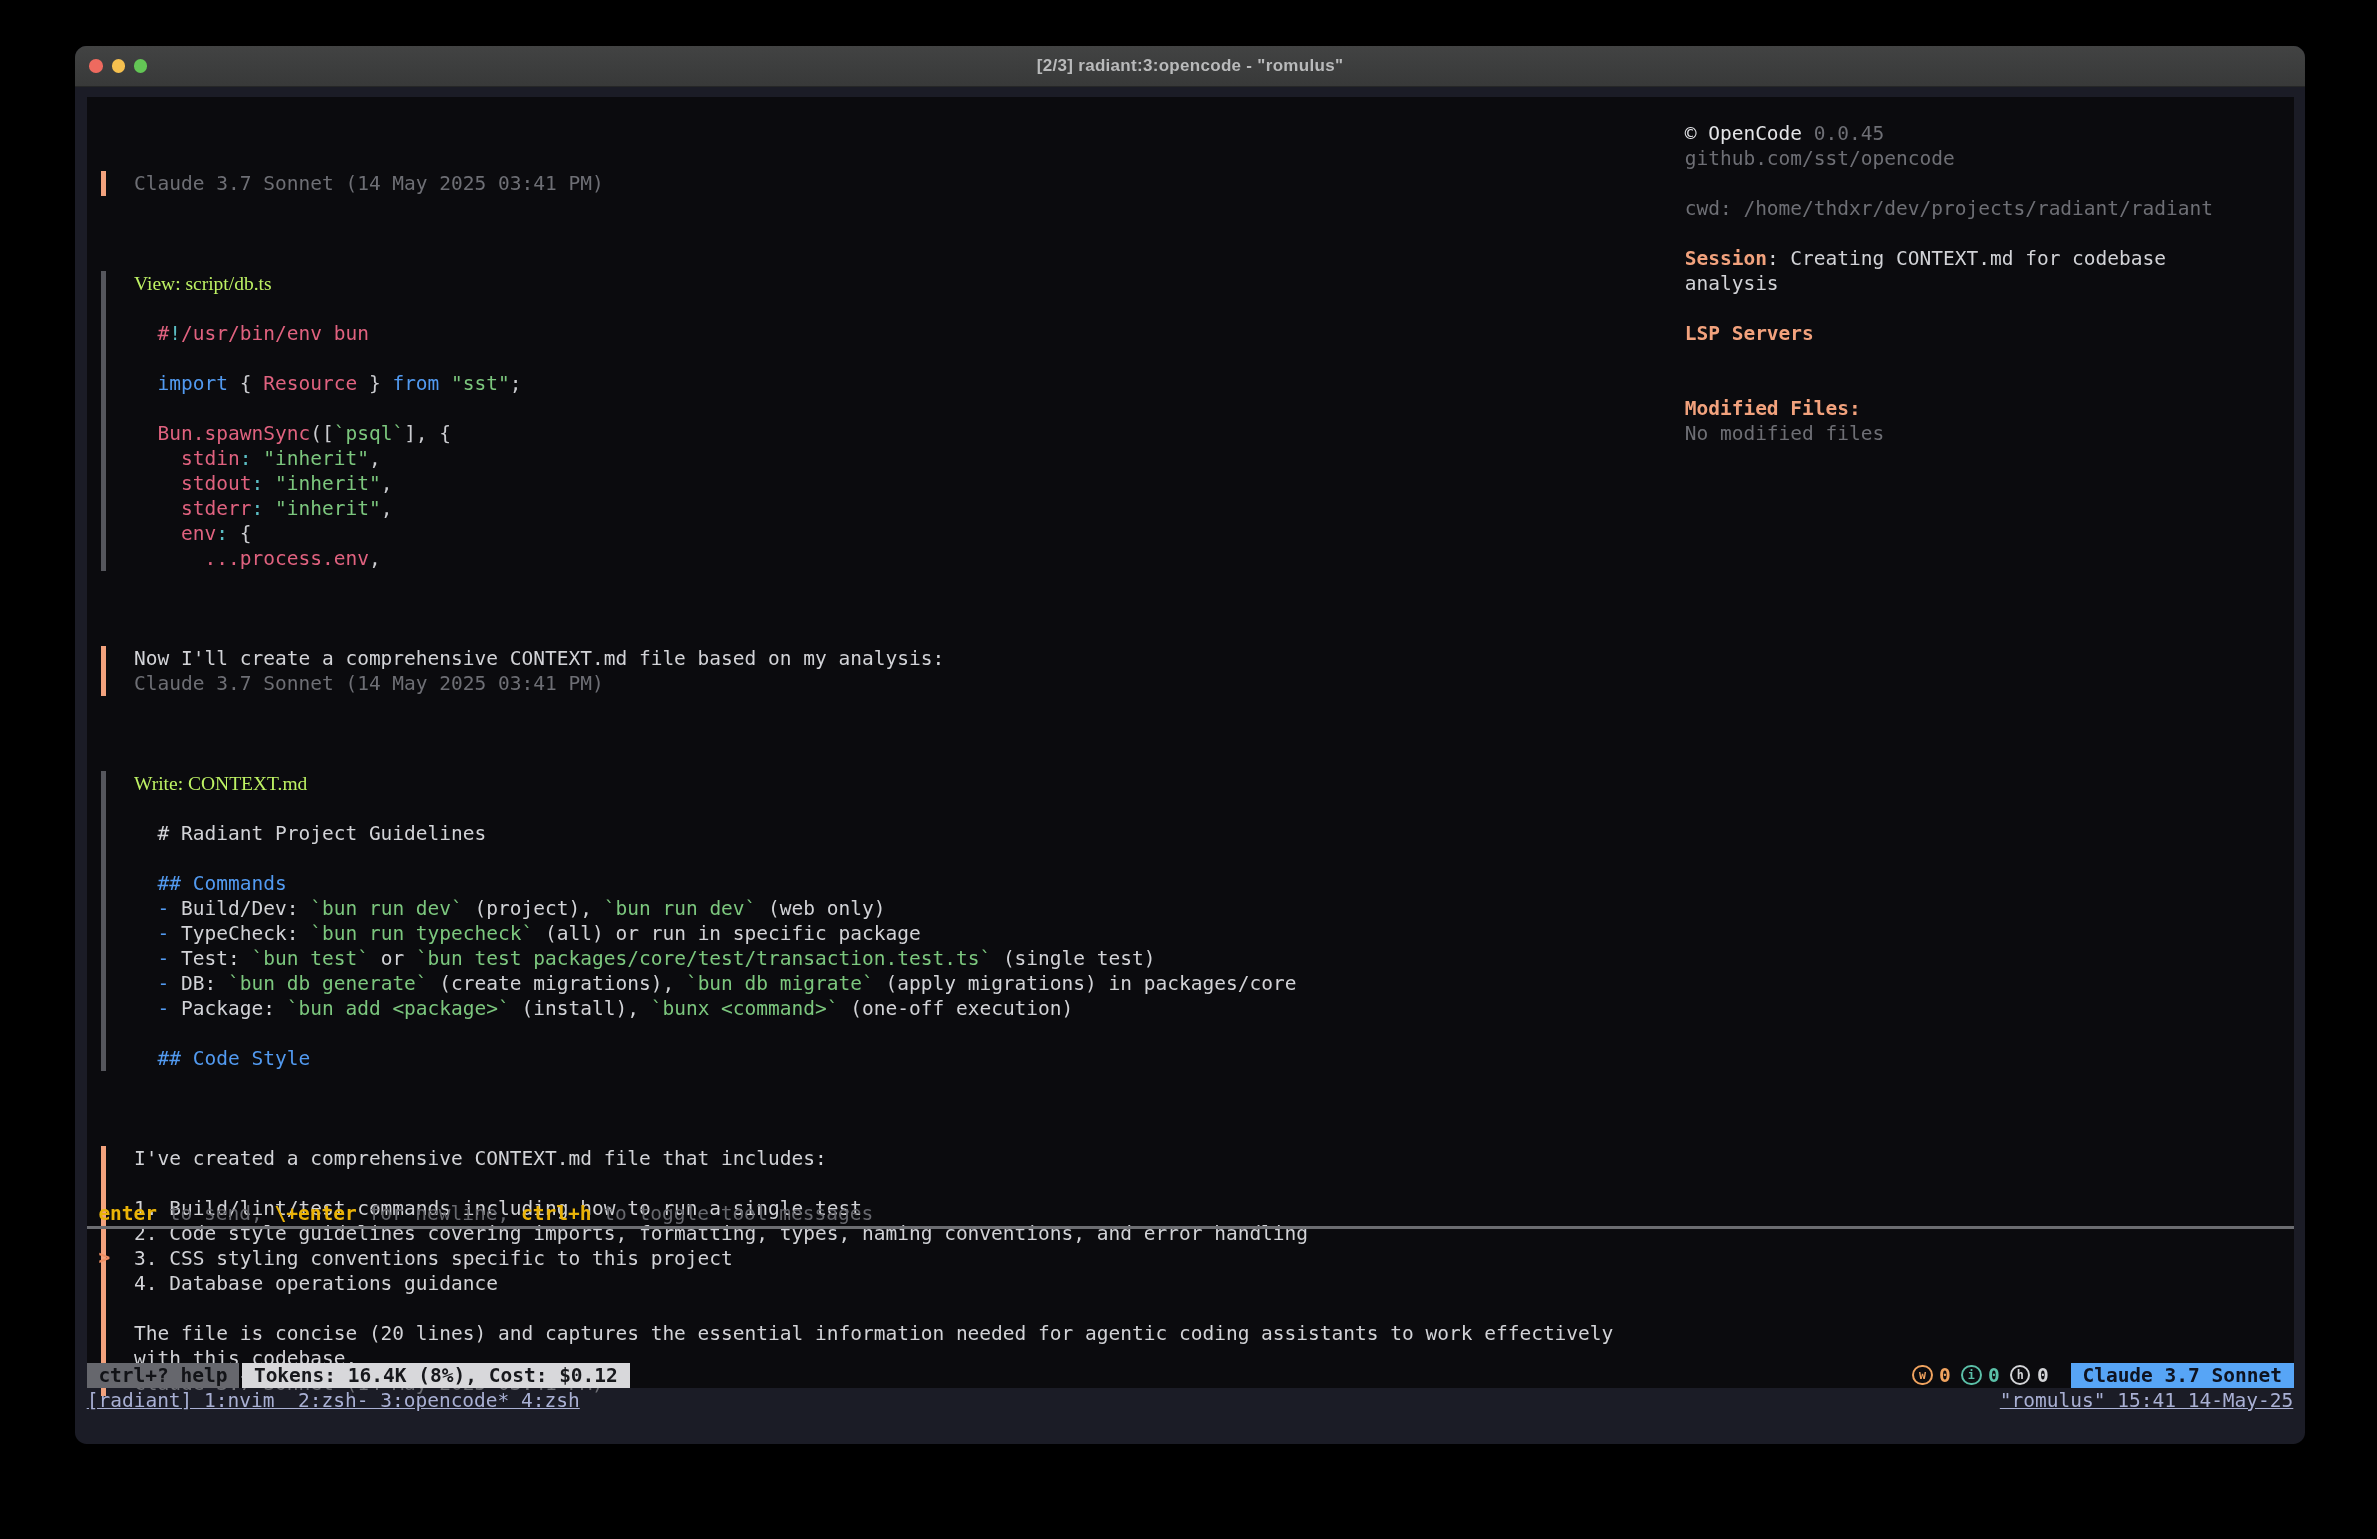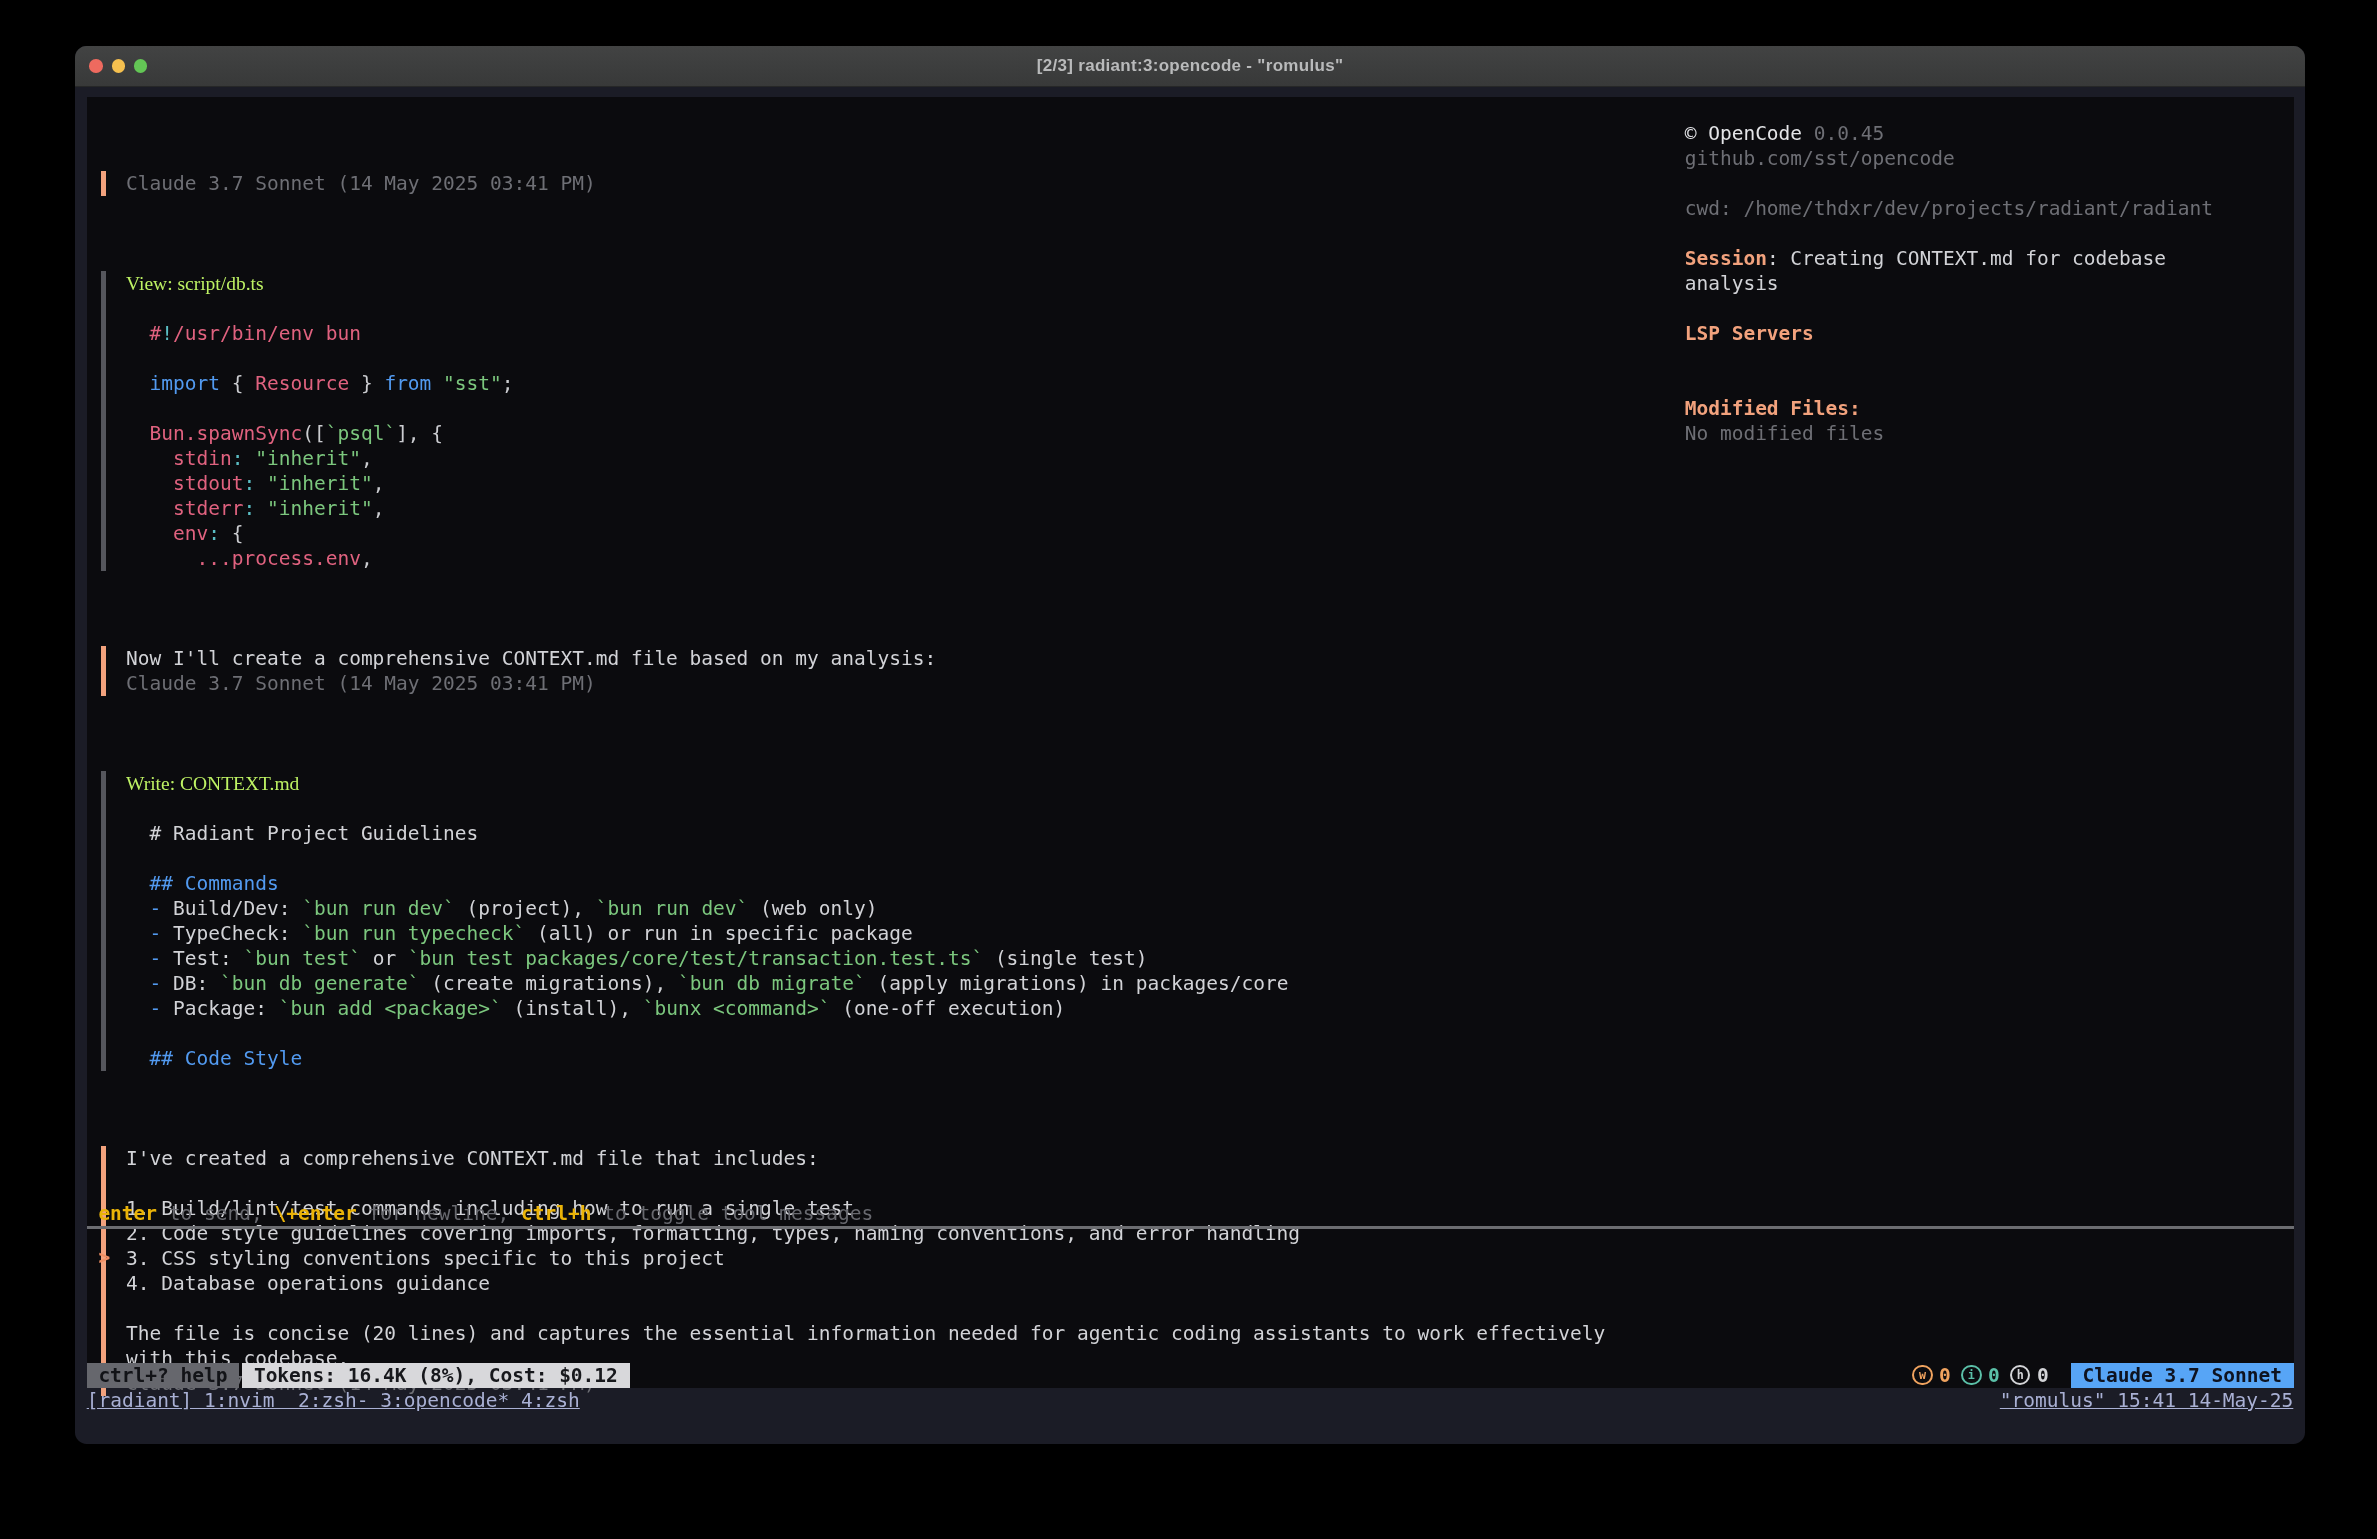--- a/index.html
+++ b/index.html
@@ -30,21 +30,21 @@
   }
   .term{
     position:absolute;left:0;top:40px;right:0;bottom:0;
     font-size:19.5px;line-height:25px;white-space:pre;
   }
   .app{
     position:absolute;left:11.7px;top:11px;width:2207px;height:1291px;
     background:#0b0b0e;
   }
   .chat{position:absolute;left:0;top:24px;}
-  .block{margin:0 0 25px 14.4px;border-left:5.2px solid #55565c;padding-left:20px;}
+  .block{margin:0 0 25px 14.4px;border-left:5.2px solid #55565c;padding-left:28px;}
   .block.assistant{border-left-color:#f2a27d;}
   .line{min-height:25px;}
   .sidebar{position:absolute;left:1598px;top:24px;width:600px;}
   
   .c-w{color:#d2d3d7;}
   .c-wb{color:#e4e5e8;font-weight:normal;}
   .c-g{color:#6e6f75;}
   .c-tg{color:#bef264;font-family:Liberation Serif, serif;}
   .c-p{color:#e0627f;}
   .c-b{color:#529af0;}

